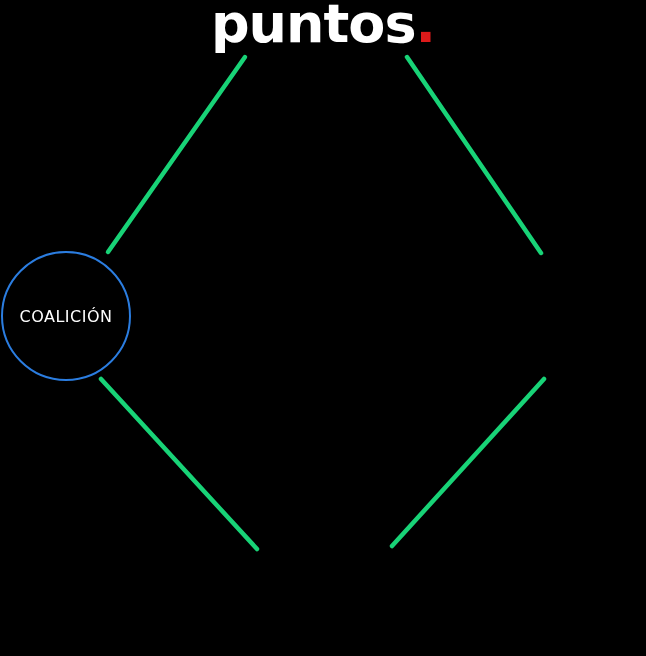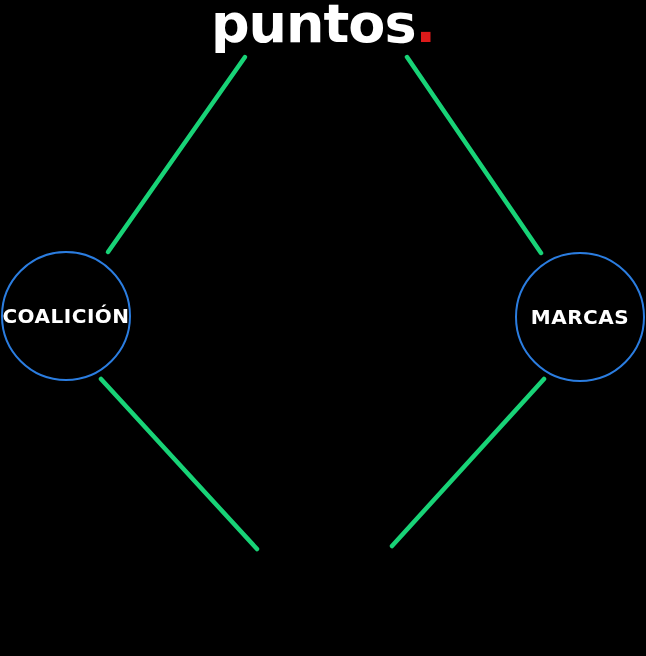--- a/index.html
+++ b/index.html
@@ -63,22 +63,22 @@
     height: 130px;
     border-radius: 50%;
     border: 2px solid var(--node-border);
     background: var(--background);
     display: flex;
     align-items: center;
     justify-content: center;
   }
   .node-label {
     color: var(--node-label);
-    font-weight: bold;
-    font-size: 20px;
+    font-weight: normal;
+    font-size: 16px;
     letter-spacing: 0.5px;
     white-space: nowrap;
   }
   .node-coalicion { left: 1px;  top: 251px; }
   .node-marcas    { left: 515px; top: 252px; }
   .node-cliente   { left: 257px; top: 525px; }
 </style>
 </head>
 <body>
 
@@ -92,18 +92,15 @@
   </svg>
 
   <div class="logo">
     <span>puntos</span><span class="dot">.</span>
   </div>
 
   <div class="node node-coalicion">
     <span class="node-label">COALICIÓN</span>
   </div>
 
-  <div class="node node-marcas">
-    <span class="node-label">MARCAS</span>
-  </div>
 
 
 </div>
 
 </body></html>

